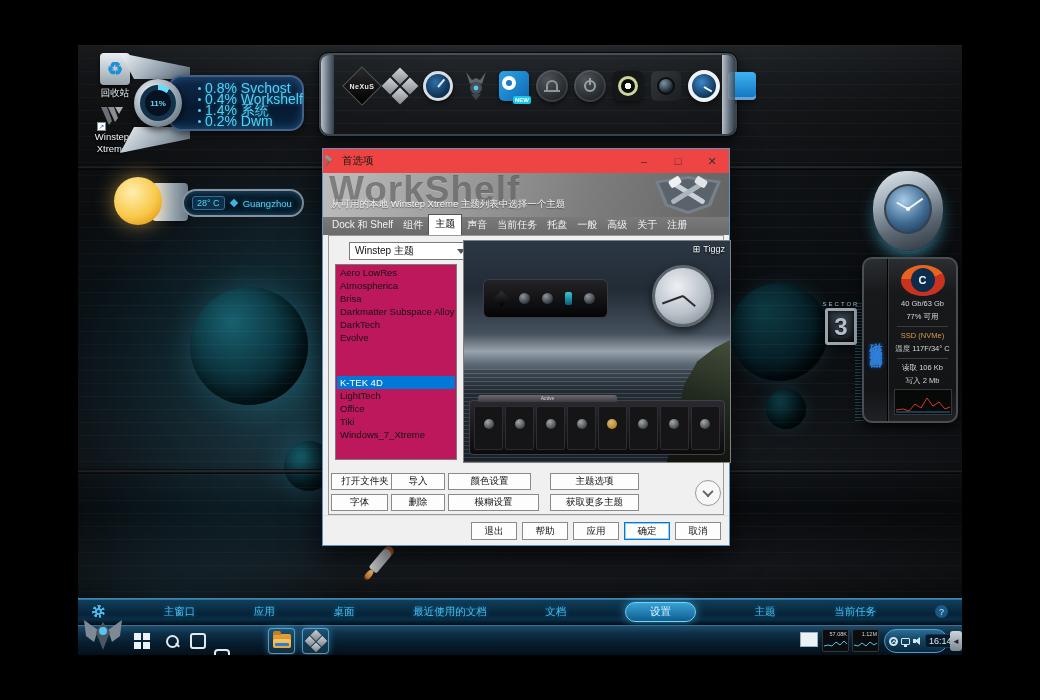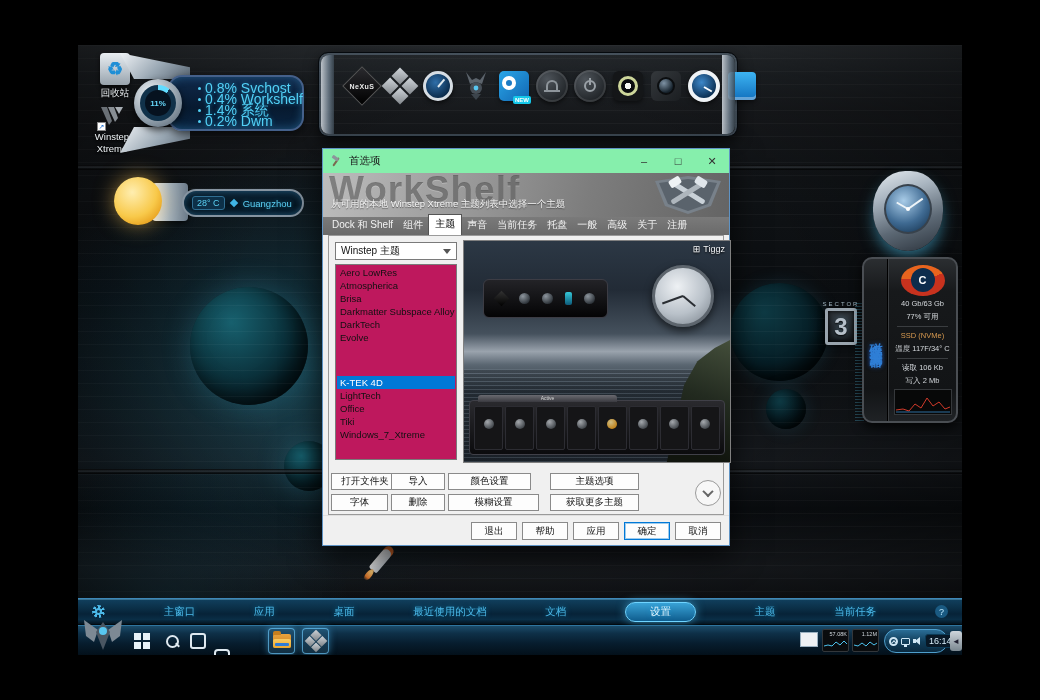--- a/index.html
+++ b/index.html
@@ -118,36 +118,36 @@
   .donut { width:44px; height:44px; border-radius:50%; background:conic-gradient(from -30deg, #e8641e 0 100deg, #c8321e 100deg 305deg, #e8641e 305deg 360deg); display:flex; align-items:center; justify-content:center; }
   .donut b { width:24px; height:24px; border-radius:50%; background:#0d2c4c; color:#fff; font-size:11px; display:flex; align-items:center; justify-content:center; }
   .disk-line { font-size:7.5px; color:#d4d8dc; text-align:center; line-height:1.35; }
   .disk-line.type { color:#d89a50; }
   .disk-sep { width:80%; height:1px; background:#3a3d40; margin:1px 0; }
   .disk-graph { width:58px; height:26px; background:#070808; border:1px solid #35383b; margin-top:auto; }
 
   
   .dialog { position:absolute; left:244px; top:103px; width:408px; height:398px; background:#f0f0f0;
     border:1px solid #5f93c4; box-shadow:0 10px 30px rgba(0,0,0,.75); font-size:10px; color:#111; }
-  .titlebar { position:absolute; left:0; top:0; right:0; height:24px; background:#86efac; display:flex; align-items:center; padding-left:7px; }
+  .titlebar { position:absolute; left:0; top:0; right:0; height:24px; background:#ef4444; display:flex; align-items:center; }
   .title-ic { width:13px; height:13px; margin-right:6px; }
   .tb-title { font-size:10.5px; color:#1a1a1a; }
   .wctrls { position:absolute; right:0; top:0; height:24px; display:flex; }
   .wctrl { width:34px; height:24px; display:flex; align-items:center; justify-content:center; font-size:11px; color:#333; }
   .dlg-header { position:absolute; left:0; top:24px; right:0; height:44px; overflow:hidden;
     background:linear-gradient(105deg,#bdbdbd 0%,#9a9a9a 35%,#7d7d7d 65%,#646464 100%); }
   .watermark { position:absolute; left:6px; top:-4px; font-size:37px; font-weight:bold; letter-spacing:1px;
     color:rgba(66,66,66,.55); text-shadow:0 1px 0 rgba(255,255,255,.22); white-space:nowrap; }
   .dlg-desc { position:absolute; left:8px; bottom:6px; font-size:9.5px; color:#f4f4f4; text-shadow:0 1px 1px rgba(0,0,0,.5); }
   .dlg-logo { position:absolute; right:4px; top:1px; width:74px; height:42px; }
   .tabsrow { position:absolute; left:0; top:68px; right:0; height:18px; background:linear-gradient(180deg,#7a7a7a,#6a6a6a); display:flex; align-items:flex-end; padding-left:4px; }
   .tab { padding:2px 5px 3px; font-size:10px; color:#f2f2f2; white-space:nowrap; }
   .tab.active { background:#fff; color:#000; border:1px solid #555; border-bottom:none; padding:2px 6px 4px; }
   .page { position:absolute; left:5px; top:86px; right:5px; bottom:30px; background:#f0f0f0; border:1px solid #9a9a9a; }
-  .dropdown { position:absolute; left:6px; top:6px; width:122px; height:18px; background:#fff; border:1px solid #7a7a7a; display:flex; align-items:center; padding:0 5px; }
+  .dropdown { position:absolute; left:20px; top:6px; width:122px; height:18px; background:#fff; border:1px solid #7a7a7a; display:flex; align-items:center; padding:0 5px; }
   .dropdown .dtext { flex:1; font-size:10px; }
   .chev { width:0; height:0; border-left:4px solid transparent; border-right:4px solid transparent; border-top:5px solid #555; }
   .listbox { position:absolute; left:6px; top:28px; width:122px; height:196px; background:#be185d; border:1px solid #7a7a7a; padding:1px; overflow:hidden; }
   .li { height:13px; line-height:13px; padding:0 3px; font-size:9.5px; white-space:nowrap; }
   .li.sel { background:#0078d7; color:#fff;margin-top:32px; }
   .preview { position:absolute; left:134px; top:4px; width:268px; height:223px; border:1px solid #808080; overflow:hidden;
     background:linear-gradient(180deg,#2c3845 0%,#222b36 22%,#45515d 42%,#9aa3ad 50%,#5a6671 56%,#2b343d 68%,#1f262e 100%); }
   .sea { position:absolute; left:0; right:0; bottom:0; height:42%; background:repeating-linear-gradient(180deg, rgba(150,165,178,.18) 0 1px, rgba(10,14,18,.25) 1px 4px); }
   .cliff { position:absolute; right:0; bottom:0; width:36%; height:60%;
     clip-path:polygon(34% 100%, 52% 42%, 66% 24%, 84% 14%, 100% 8%, 100% 100%);

